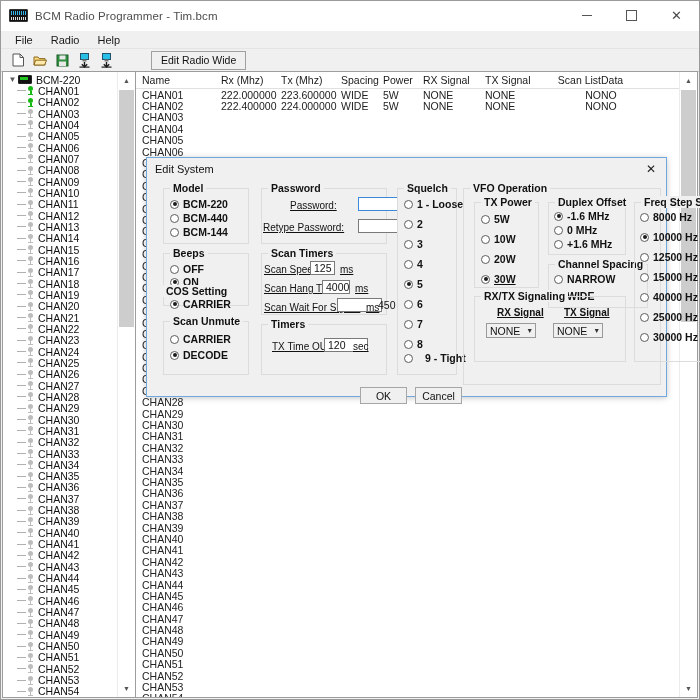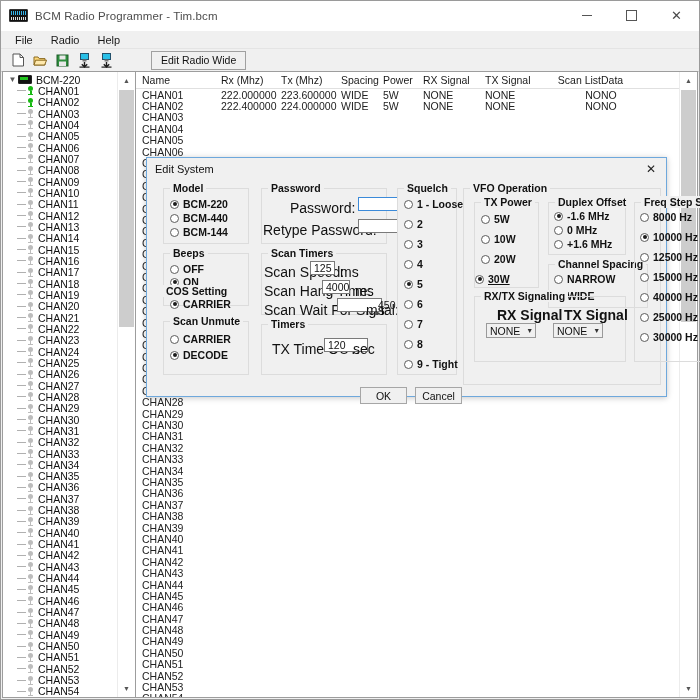--- a/index.html
+++ b/index.html
@@ -155,21 +155,21 @@
   }
   .rad{display:flex;align-items:center;font-size:10.5px;color:#111;white-space:nowrap;}
   .radio{
     width:9px;height:9px;border-radius:50%;border:1px solid #5c5c5c;background:#fff;
     margin-right:4px;flex:none;position:relative;box-sizing:border-box;
   }
   .radio.on::after{
     content:"";position:absolute;left:1.5px;top:1.5px;width:4px;height:4px;
     border-radius:50%;background:#1c1c1c;
   }
-  .lbl{font-size:14px;color:#111;white-space:nowrap;}
+  .lbl{font-size:10px;color:#111;white-space:nowrap;text-decoration:underline;}
   .bold{font-weight:bold;}
   .txt{
     border:1px solid #7a7a7a;background:#fff;height:14px;box-sizing:border-box;
     font-size:10.5px;color:#111;padding:0 3px;display:flex;align-items:center;
   }
   .txt.focus{border:1px solid #3b8ad9;}
   .sel{
     border:1px solid #9a9a9a;background:#f0f0f0;height:15px;box-sizing:border-box;
     font-size:10.5px;color:#111;display:flex;align-items:center;
     padding:0 3px;justify-content:space-between;
@@ -1480,21 +1480,21 @@
               <span class="bold">6</span>
             </div>
             <div class="rad" style="position: absolute; left: 6px; top: 129px;">
               <span class="radio"></span>
               <span class="bold">7</span>
             </div>
             <div class="rad" style="position: absolute; left: 6px; top: 149px;">
               <span class="radio"></span>
               <span class="bold">8</span>
             </div>
-            <div class="rad" style="position: absolute; left: 6px; top: 169px;">
+            <div class="rad" style="position: absolute; left: 6px; top: 163px; gap: 8px;">
               <span class="radio"></span>
               <span class="bold">9 - Tight</span>
             </div>
           </div>
       </div>
 
       <div class="gb" style="left:308px;top:8px;width:198px;height:197px;">
         <div class="gb-title">VFO Operation</div>
 
         <div class="gb" style="left:10px;top:13px;width:65px;height:86px;">
@@ -1504,21 +1504,21 @@
             <span class="bold">5W</span>
           </div>
           <div class="rad" style="position:absolute;left:6px;top:30px;">
             <span class="radio"></span>
             <span class="bold">10W</span>
           </div>
           <div class="rad" style="position:absolute;left:6px;top:50px;">
             <span class="radio"></span>
             <span class="bold">20W</span>
           </div>
-          <div class="rad" style="position:absolute;left:0;top:70px;text-decoration:underline;">
+          <div class="rad" style="position:absolute;left:6px;top:70px;text-decoration:underline;">
             <span class="radio on"></span>
             <span class="bold">30W</span>
           </div>
         </div>
 
         <div class="gb" style="left:84px;top:13px;width:78px;height:53px;">
           <div class="gb-title">Duplex Offset</div>
           <div class="rad" style="position:absolute;left:5px;top:7px;">
             <span class="radio on"></span>
             <span class="bold">-1.6 MHz</span>

